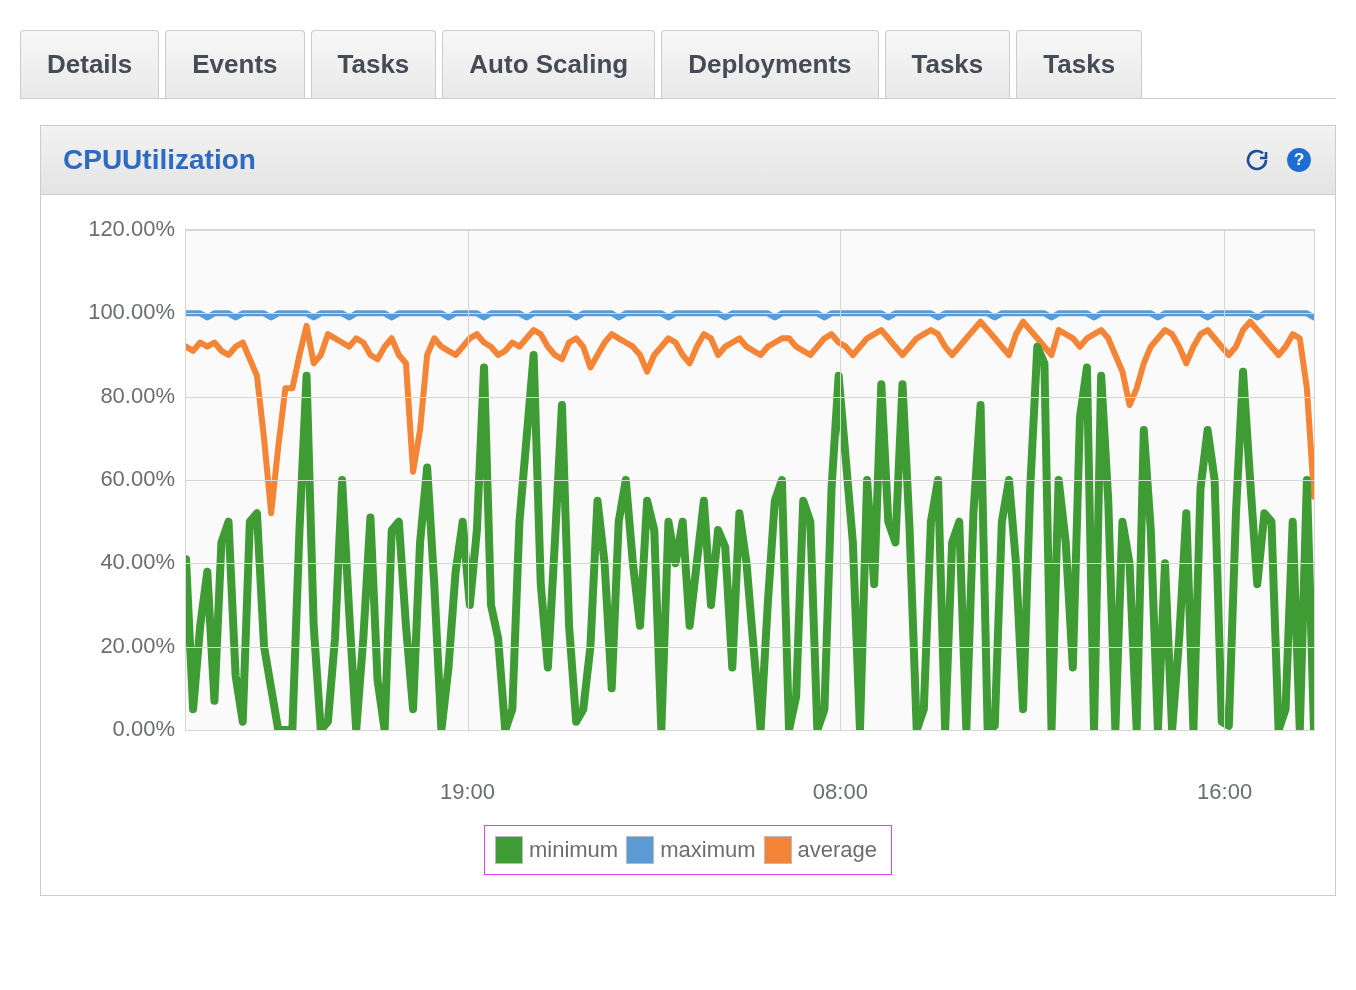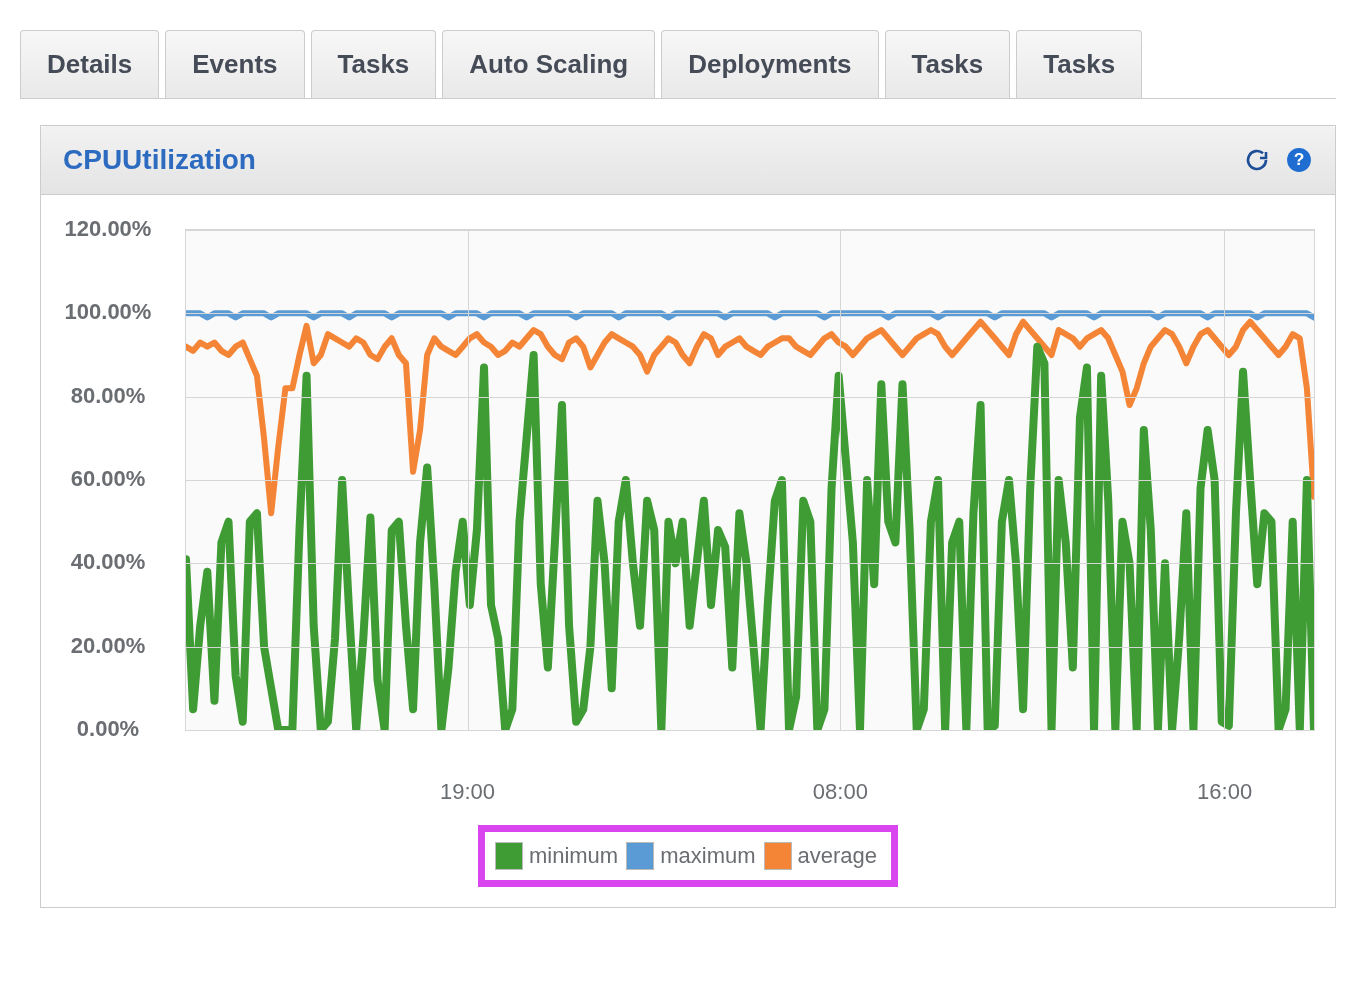--- a/index.html
+++ b/index.html
@@ -9,25 +9,25 @@
   .tab.active{background:#fff;border-top:4px solid #f58536;color:#444;}
   .content{border-top:1px solid #ccc;margin:0 20px;padding:26px 0 0 0;}
   .panel{border:1px solid #ccc;border-radius:0;background:#fff;margin:0 0 20px 20px;}
   .panel-header{background:linear-gradient(#f2f2f2,#e4e4e4);border-bottom:1px solid #ccc;border-radius:4px 4px 0 0;padding:18px 22px;display:flex;align-items:center;justify-content:space-between;}
   .panel-title{font-size:28px;font-weight:700;color:#2c6bc0;}
   .panel-actions{display:flex;gap:14px;align-items:center;}
   .icon-btn{width:28px;height:28px;display:flex;align-items:center;justify-content:center;cursor:pointer;color:#1f4e99;}
   .chart-wrap{position:relative;height:560px;padding:18px 16px 0 16px;}
   .plot{position:absolute;left:144px;right:20px;top:34px;height:500px;background:#fafafa;border:1px solid #d6d6d6;}
   .gridline{position:absolute;left:0;right:0;border-top:1px solid #d6d6d6;}
-  .ylab{position:absolute;left:0;width:134px;font-size:22px;color:#6a6d71;text-align:center;transform:translateY(-50%);font-weight:bold;} 
+  .ylab{position:absolute;left:0;width:134px;font-size:22px;color:#6a6d71;text-align:right;transform:translateY(-50%);} 
   .vgrid{position:absolute;top:0;bottom:0;border-left:1px solid #d6d6d6;}
   .ticklabels{position:relative;height:40px;}
   .xlab{position:absolute;top:6px;font-size:22px;color:#6a6d71;transform:translateX(-50%);} 
-  .legend{margin:12px auto 20px auto;width:fit-content;border:7px solid #d946ef;background:#fff;padding:10px 10px;display:flex;align-items:center;gap:4px;}
+  .legend{margin:12px auto 20px auto;width:fit-content;border:1px solid #d946ef;background:#fff;padding:10px 10px;display:flex;align-items:center;gap:4px;}
   .lg-swatch{width:26px;height:26px;border:1px solid #bbb;display:inline-block;}
   .lg-label{font-size:22px;color:#6a6d71;padding:0 4px 0 2px;}
   svg.series{position:absolute;left:0;top:0;width:100%;height:100%;}
   path.line{fill:none;stroke-linejoin:round;stroke-linecap:round;}
 </style>
 </head>
 <body>
 
 <div class="tabs" id="tabs-container">
     <div class="tab">Details</div>

